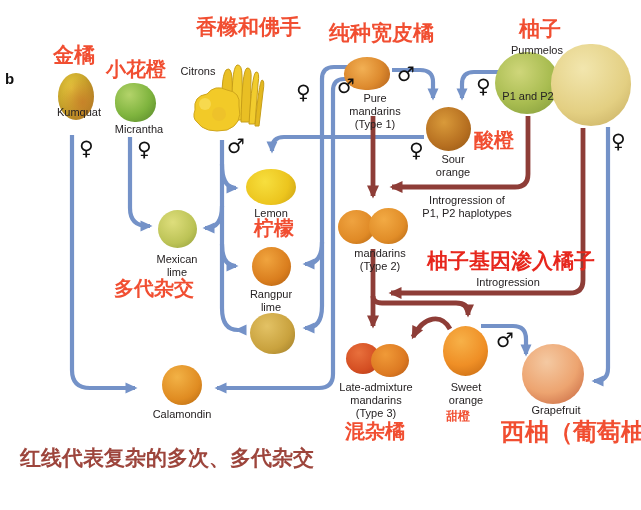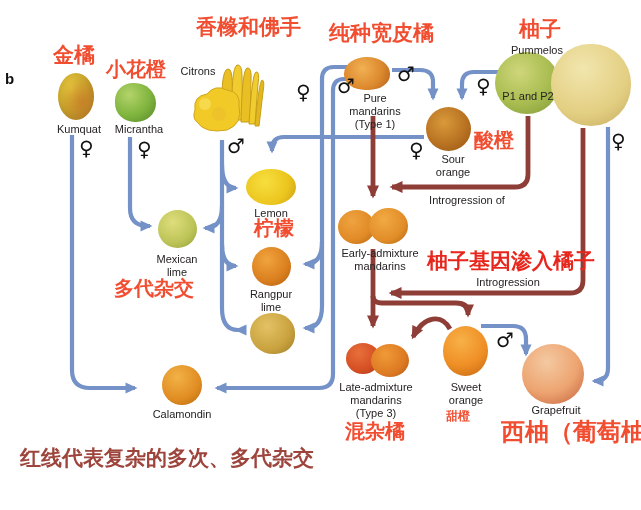--- a/index.html
+++ b/index.html
@@ -139,21 +139,21 @@
   <span class="sym" style="left:137px;top:139px">♀</span>
   <span class="sym" style="left:227px;top:136px">♂</span>
   <span class="sym" style="left:296px;top:82px">♀</span>
   <span class="sym" style="left:337px;top:76px">♂</span>
   <span class="sym" style="left:397px;top:64px">♂</span>
   <span class="sym" style="left:476px;top:76px">♀</span>
   <span class="sym" style="left:409px;top:140px">♀</span>
   <span class="sym" style="left:611px;top:131px">♀</span>
   <span class="sym" style="left:496px;top:330px">♂</span>
 
-  <div class="lbl" style="left:48px;top:123px;width:62px">Kumquat</div>
+  <div class="lbl" style="left:48px;top:106px;width:62px">Kumquat</div>
   <div class="lbl" style="left:106px;top:123px;width:66px">Micrantha</div>
   <div class="lbl" style="left:175px;top:65px;width:46px">Citrons</div>
   <div class="lbl" style="left:340px;top:92px;width:70px">
     <span class="ln">Pure</span>
     <span class="ln">mandarins</span>
     <span class="ln">(Type 1)</span>
   </div>
   <div class="lbl" style="left:505px;top:44px;width:64px">Pummelos</div>
   <div class="lbl" style="left:498px;top:90px;width:60px">P1 and P2</div>
   <div class="lbl" style="left:426px;top:153px;width:54px">
@@ -164,35 +164,36 @@
   <div class="lbl" style="left:146px;top:253px;width:62px">
     <span class="ln">Mexican</span>
     <span class="ln">lime</span>
   </div>
   <div class="lbl" style="left:242px;top:288px;width:58px">
     <span class="ln">Rangpur</span>
     <span class="ln">lime</span>
   </div>
   <div class="lbl" style="left:146px;top:408px;width:72px">Calamondin</div>
   <div class="lbl" style="left:328px;top:247px;width:104px">
-    <span class="ln">Early-admixture</span>
     <span class="ln">mandarins</span>
+    <span class="ln">(Type 2)</span>
   </div>
   <div class="lbl" style="left:326px;top:381px;width:100px">
     <span class="ln">Late-admixture</span>
     <span class="ln">mandarins</span>
     <span class="ln">(Type 3)</span>
   </div>
   <div class="lbl" style="left:438px;top:381px;width:56px">
     <span class="ln">Sweet</span>
     <span class="ln">orange</span>
   </div>
   <div class="lbl" style="left:522px;top:404px;width:68px">Grapefruit</div>
   <div class="lbl" style="left:408px;top:194px;width:118px">
     <span class="ln">Introgression of</span>
+    <span class="ln">P1, P2 haplotypes</span>
   </div>
   <div class="lbl" style="left:462px;top:276px;width:92px">Introgression</div>
 
   <div class="zh" style="left:53px;top:45px;font-size:21px">金橘</div>
   <div class="zh" style="left:106px;top:59px;font-size:20px">小花橙</div>
   <div class="zh" style="left:196px;top:17px;font-size:21px">香橼和佛手</div>
   <div class="zh" style="left:329px;top:23px;font-size:21px">纯种宽皮橘</div>
   <div class="zh" style="left:519px;top:19px;font-size:21px">柚子</div>
   <div class="zh" style="left:474px;top:130px;font-size:20px">酸橙</div>
   <div class="zh" style="left:254px;top:218px;font-size:20px">柠檬</div>

